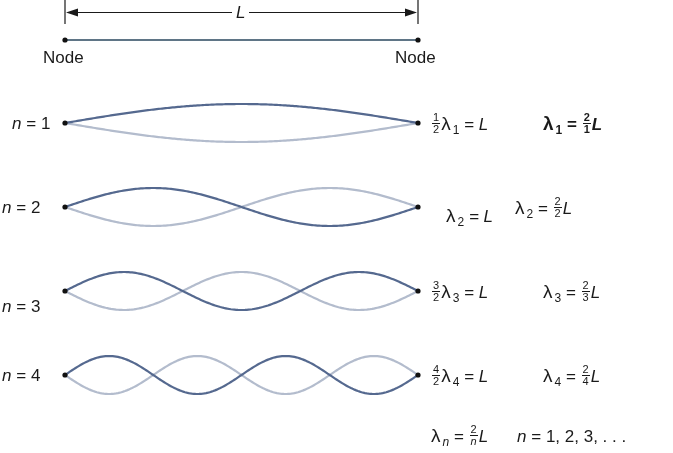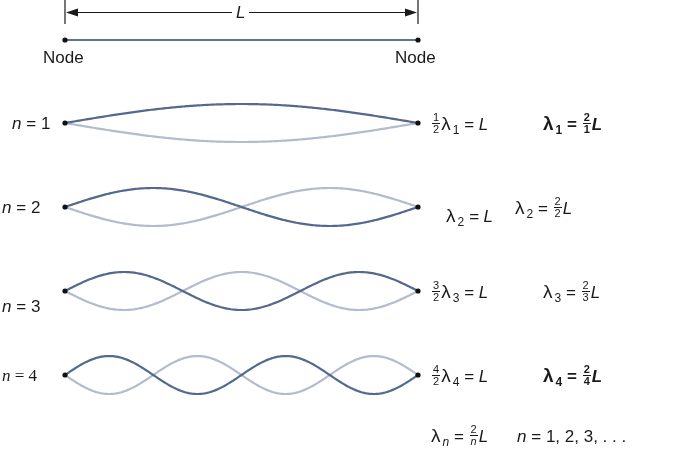--- a/index.html
+++ b/index.html
@@ -93,30 +93,30 @@
     </div>
     <div class="txt" style="left:431px; top:282px;">
       <span class="frac"><span class="num">3</span><span>2</span></span><span class="lam">λ</span><sub>3</sub>
       <span class="it">= L</span>
     </div>
     <div class="txt" style="left:543px; top:274px;margin-top:8px;">
       <span class="lam">λ</span><sub>3</sub>
       <span>=</span>
       <span class="frac"><span class="num">2</span><span>3</span></span><span class="it">L</span>
     </div>
-    <div class="txt" style="left:2px; top:367px;font-family:Liberation Serif, serif;">
+    <div class="txt" style="left:2px; top:367px;">
       <span class="it">n</span>
       <span>=</span>
       <span>4</span>
     </div>
     <div class="txt" style="left:431px; top:366px;">
       <span class="frac"><span class="num">4</span><span>2</span></span><span class="lam">λ</span><sub>4</sub>
       <span class="it">= L</span>
     </div>
-    <div class="txt" style="left:543px; top:366px;font-weight:bold;">
+    <div class="txt" style="left:543px; top:366px;">
       <span class="lam">λ</span><sub>4</sub>
       <span>=</span>
       <span class="frac"><span class="num">2</span><span>4</span></span><span class="it">L</span>
     </div>
   </div>
 
 <div class="txt" style="left:431px; top:426px;">
   <span class="lam">λ</span><sub class="it">n</sub>
   <span>=</span>
   <span class="frac"><span class="num">2</span><span class="it">n</span></span><span class="it">L</span>

